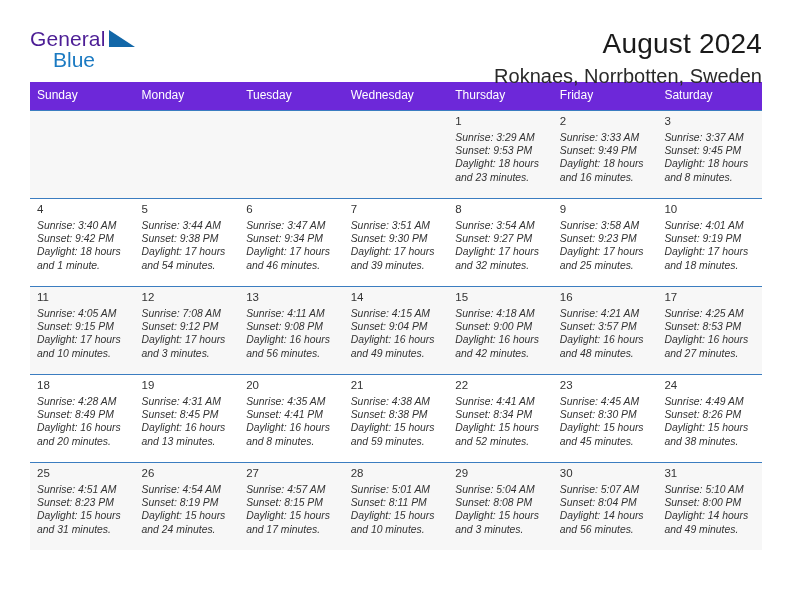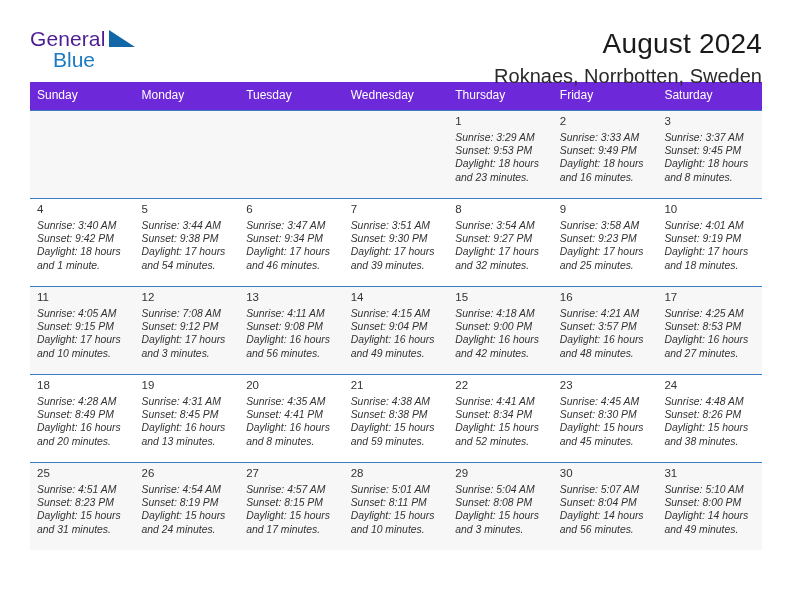--- a/index.html
+++ b/index.html
@@ -440,21 +440,21 @@
             <div>Sunset: 8:30 PM</div>
             <div>Daylight: 15 hours</div>
             <div>and 45 minutes.</div>
           </div>
         </div>
           </td>
         <td>
             <div class="cell-inner">
           <div class="daynum">24</div>
           <div class="info">
-            <div>Sunrise: 4:48 AM</div>
+            <div>Sunrise: 4:49 AM</div>
             <div>Sunset: 8:26 PM</div>
             <div>Daylight: 15 hours</div>
             <div>and 38 minutes.</div>
           </div>
         </div>
           </td>
       </tr>
 
       <tr class="wk-shade">
         <td>

